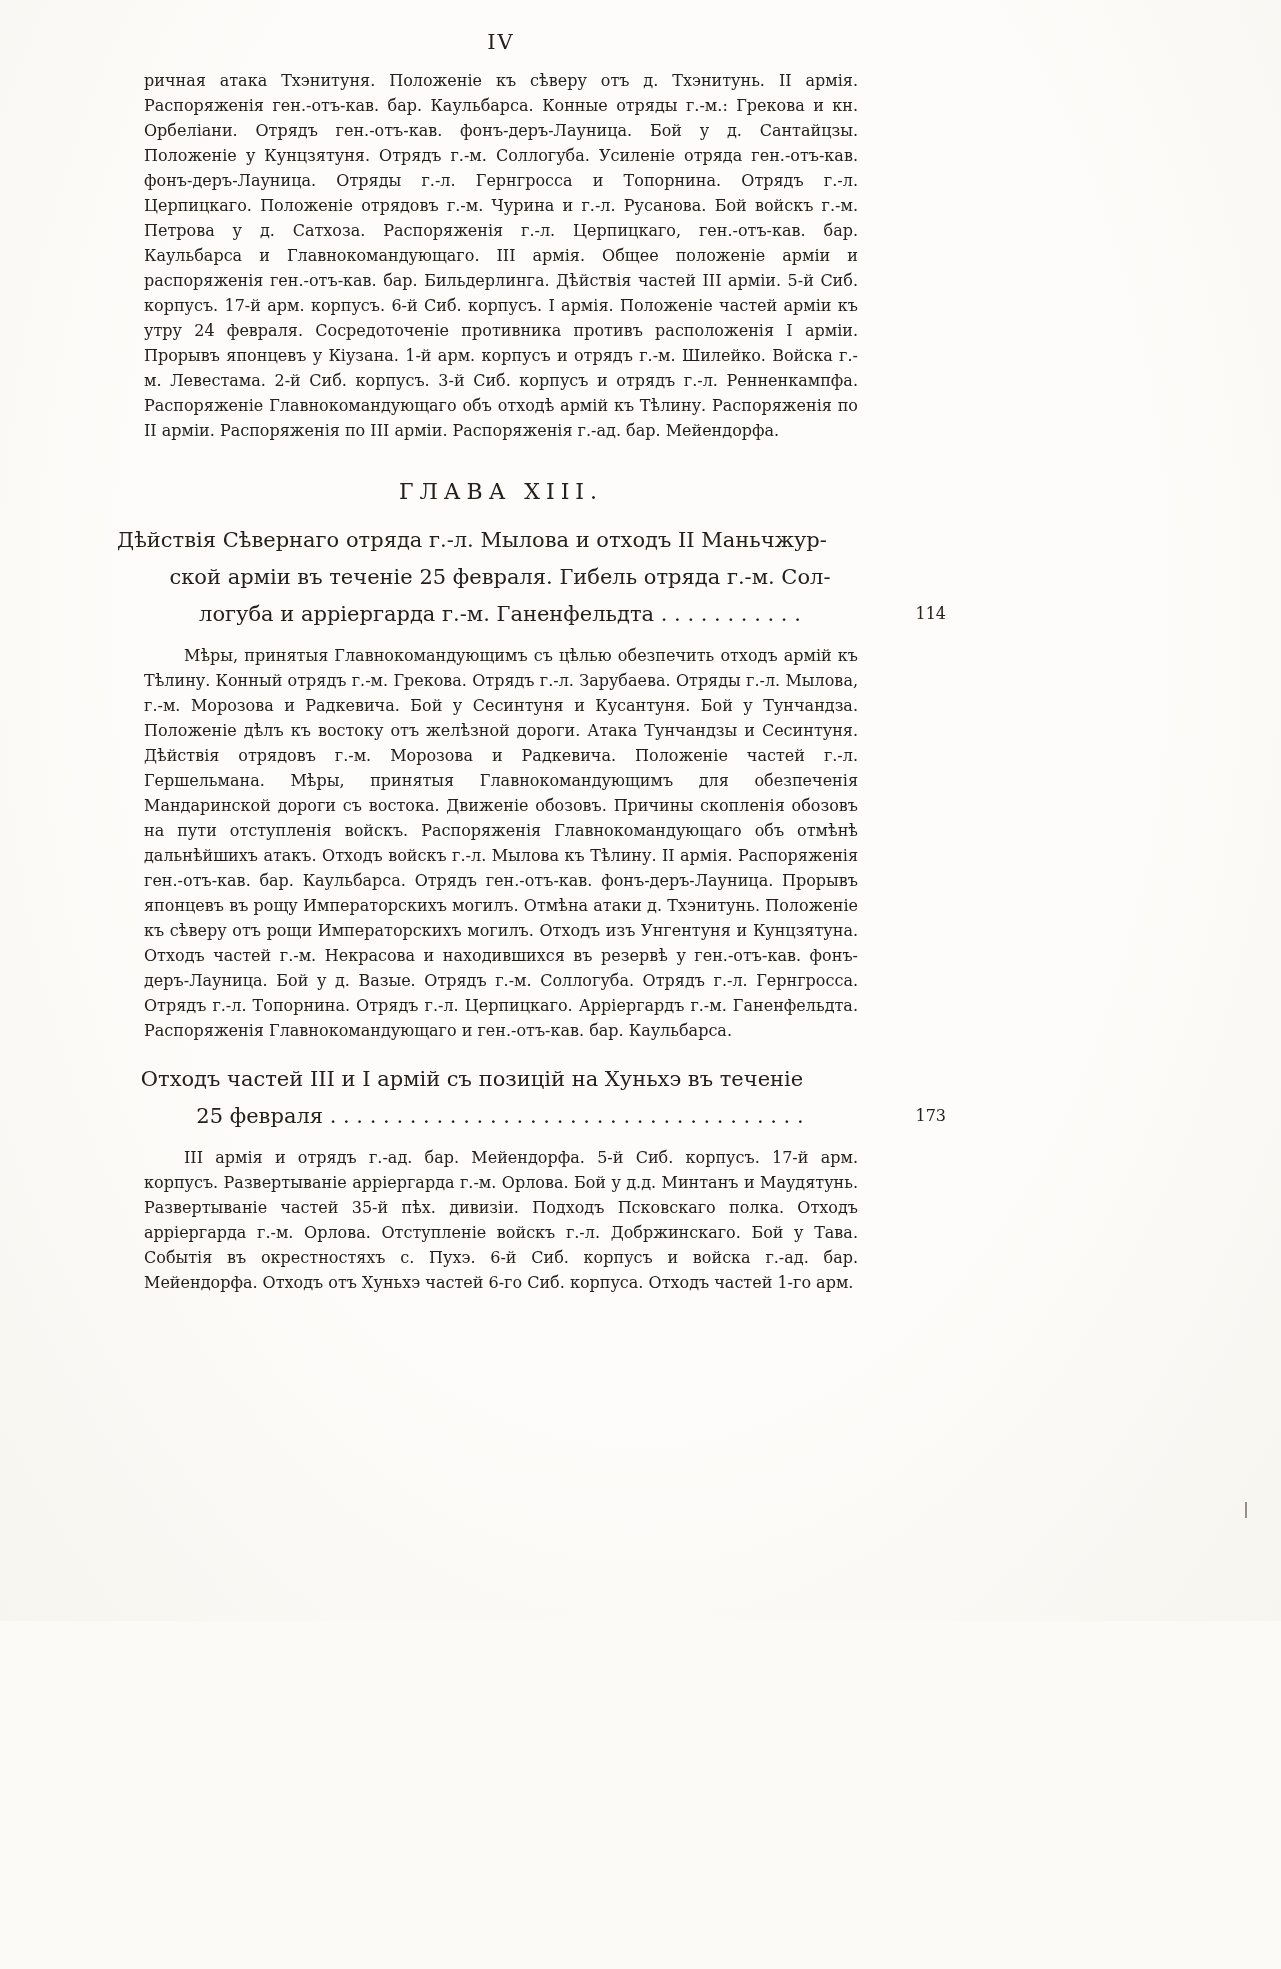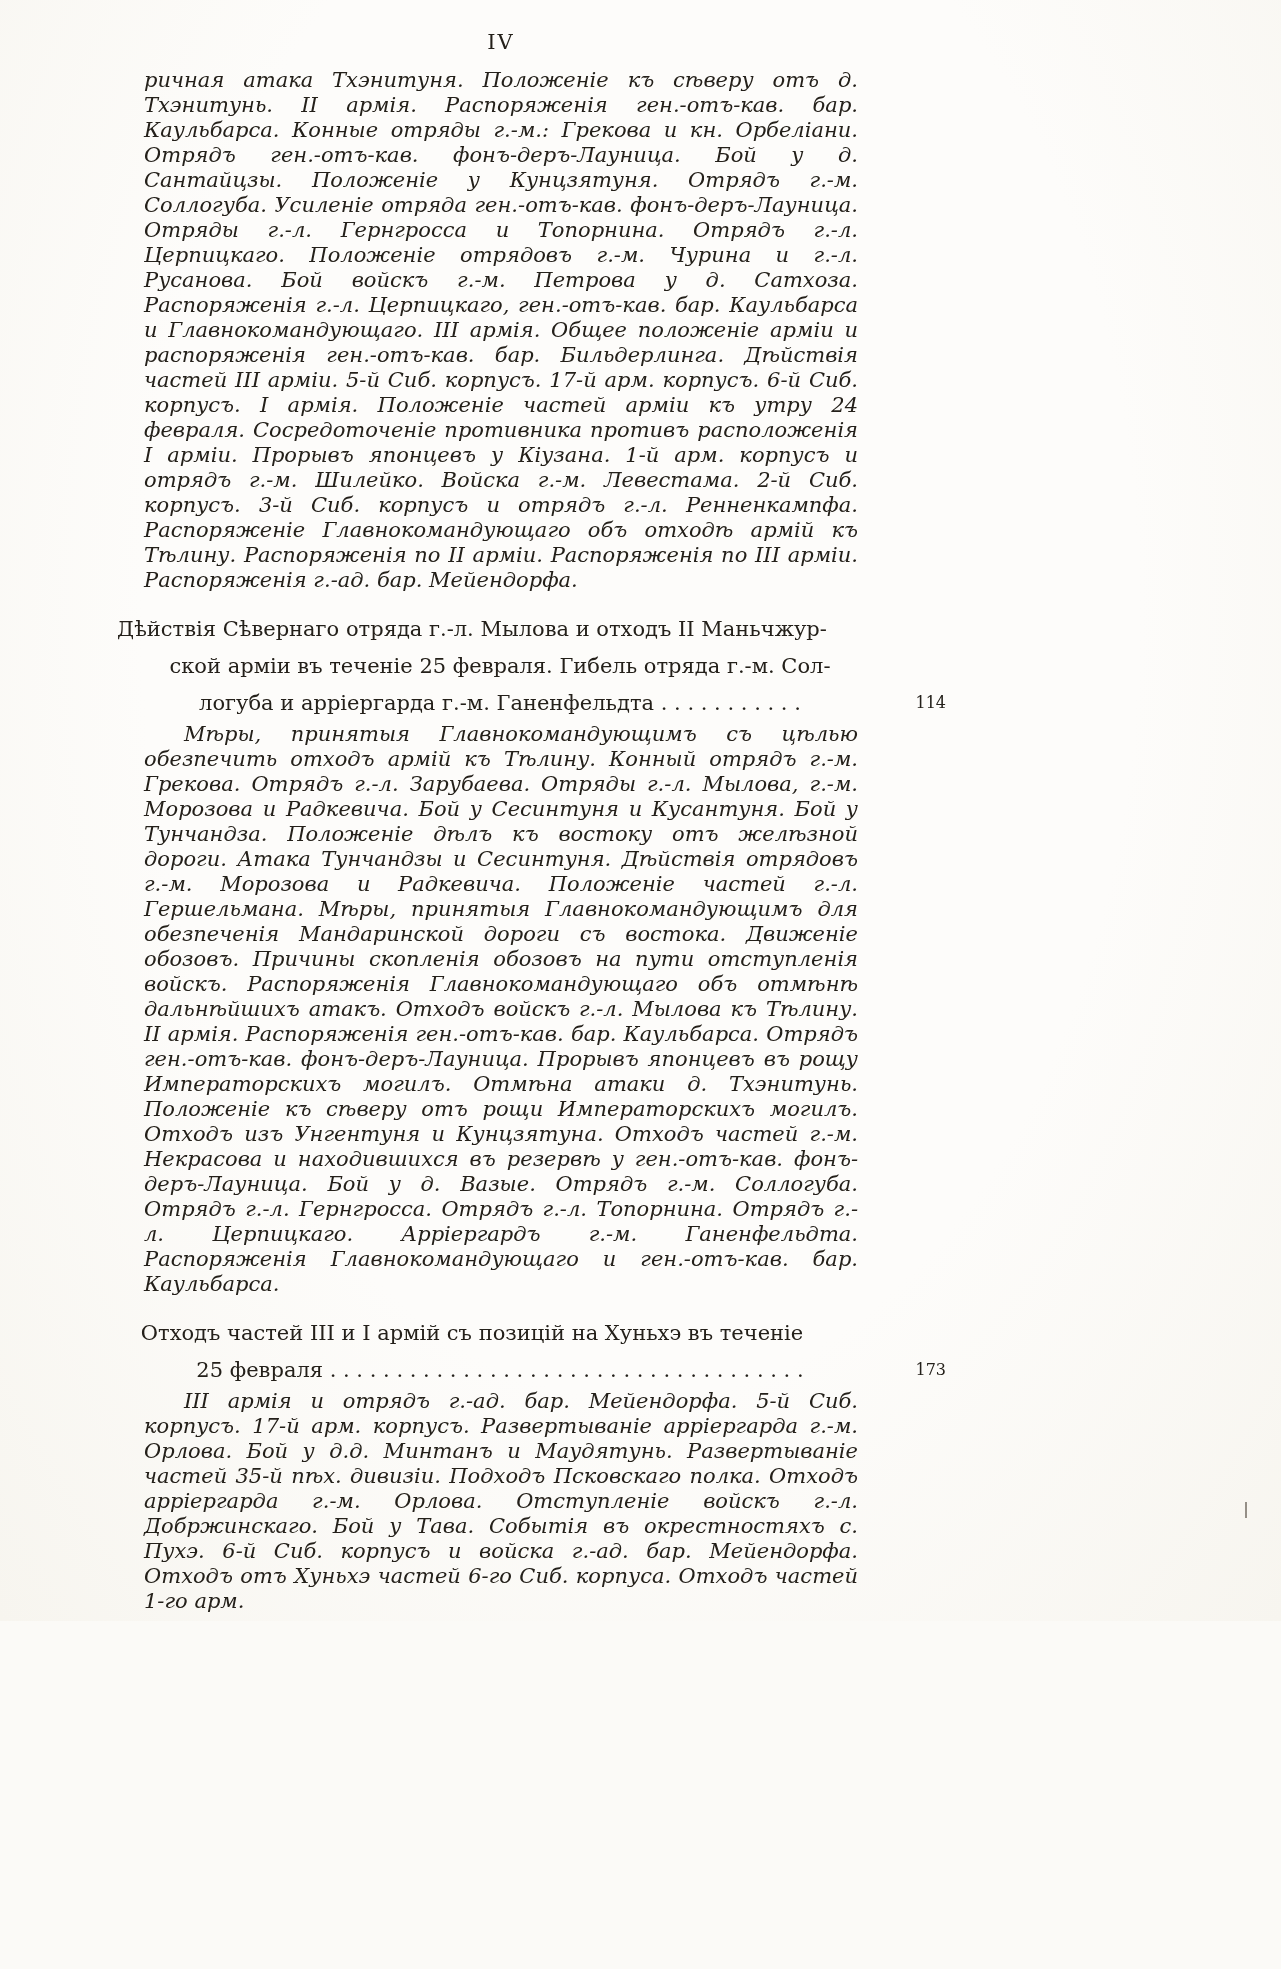--- a/index.html
+++ b/index.html
@@ -34,31 +34,30 @@
   .pages-label {
     margin-top: 34px;
     text-align: right;
     font-size: 20px;
     letter-spacing: 0.5px;
   }
 
   .summary {
     margin-left: 62px;
     width: 714px;
-    font-size: 21px;
+    font-size: 16px;
     line-height: 25px;
     text-align: justify;
     text-indent: 40px;
-    font-style: italic;
   }
   .summary.carryover {
     margin-top: 14px;
     text-indent: 0;
   }
-  .chapter .summary { }
+  .chapter .summary { margin-top: 10px; }
 
   .chapter-heading {
     margin-top: 36px;
     margin-left: 62px;
     width: 714px;
     text-align: center;
     font-size: 22px;
     font-weight: normal;
     letter-spacing: 6px;
   }
@@ -100,20 +99,21 @@
 
 <div class="page">
   <div class="content">
 
     <div class="folio">IV</div>
 
 
     <p class="summary carryover">ричная атака Тхэнитуня. Положеніе къ сѣверу отъ д. Тхэнитунь. II армія. Распоряженія ген.-отъ-кав. бар. Каульбарса. Конные отряды г.-м.: Грекова и кн. Орбеліани. Отрядъ ген.-отъ-кав. фонъ-деръ-Лауница. Бой у д. Сантайцзы. Положеніе у Кунцзятуня. Отрядъ г.-м. Соллогуба. Усиленіе отряда ген.-отъ-кав. фонъ-деръ-Лауница. Отряды г.-л. Гернгросса и Топорнина. Отрядъ г.-л. Церпицкаго. Положеніе отрядовъ г.-м. Чурина и г.-л. Русанова. Бой войскъ г.-м. Петрова у д. Сатхоза. Распоряженія г.-л. Церпицкаго, ген.-отъ-кав. бар. Каульбарса и Главнокомандующаго. III армія. Общее положеніе арміи и распоряженія ген.-отъ-кав. бар. Бильдерлинга. Дѣйствія частей III арміи. 5-й Сиб. корпусъ. 17-й арм. корпусъ. 6-й Сиб. корпусъ. I армія. Положеніе частей арміи къ утру 24 февраля. Сосредоточеніе противника противъ расположенія I арміи. Прорывъ японцевъ у Кіузана. 1-й арм. корпусъ и отрядъ г.-м. Шилейко. Войска г.-м. Левестама. 2-й Сиб. корпусъ. 3-й Сиб. корпусъ и отрядъ г.-л. Ренненкампфа. Распоряженіе Главнокомандующаго объ отходѣ армій къ Тѣлину. Распоряженія по II арміи. Распоряженія по III арміи. Распоряженія г.-ад. бар. Мейендорфа.</p>
 
     <section class="chapter">
+      <h2 class="chapter-heading">ГЛАВА XIII.</h2>
       <div class="entry">
         <div class="entry-title">Дѣйствія Сѣвернаго отряда г.-л. Мылова и отходъ II Маньчжур-
 ской арміи въ теченіе 25 февраля. Гибель отряда г.-м. Сол-
 логуба и арріергарда г.-м. Ганенфельдта . . . . . . . . . . .</div>
         <div class="entry-page">114</div>
       </div>
       <p class="summary">Мѣры, принятыя Главнокомандующимъ съ цѣлью обезпечить отходъ армій къ Тѣлину. Конный отрядъ г.-м. Грекова. Отрядъ г.-л. Зарубаева. Отряды г.-л. Мылова, г.-м. Морозова и Радкевича. Бой у Сесинтуня и Кусантуня. Бой у Тунчандза. Положеніе дѣлъ къ востоку отъ желѣзной дороги. Атака Тунчандзы и Сесинтуня. Дѣйствія отрядовъ г.-м. Морозова и Радкевича. Положеніе частей г.-л. Гершельмана. Мѣры, принятыя Главнокомандующимъ для обезпеченія Мандаринской дороги съ востока. Движеніе обозовъ. Причины скопленія обозовъ на пути отступленія войскъ. Распоряженія Главнокомандующаго объ отмѣнѣ дальнѣйшихъ атакъ. Отходъ войскъ г.-л. Мылова къ Тѣлину. II армія. Распоряженія ген.-отъ-кав. бар. Каульбарса. Отрядъ ген.-отъ-кав. фонъ-деръ-Лауница. Прорывъ японцевъ въ рощу Императорскихъ могилъ. Отмѣна атаки д. Тхэнитунь. Положеніе къ сѣверу отъ рощи Императорскихъ могилъ. Отходъ изъ Унгентуня и Кунцзятуна. Отходъ частей г.-м. Некрасова и находившихся въ резервѣ у ген.-отъ-кав. фонъ-деръ-Лауница. Бой у д. Вазые. Отрядъ г.-м. Соллогуба. Отрядъ г.-л. Гернгросса. Отрядъ г.-л. Топорнина. Отрядъ г.-л. Церпицкаго. Арріергардъ г.-м. Ганенфельдта. Распоряженія Главнокомандующаго и ген.-отъ-кав. бар. Каульбарса.</p>
     </section>
 
     <section class="chapter">

